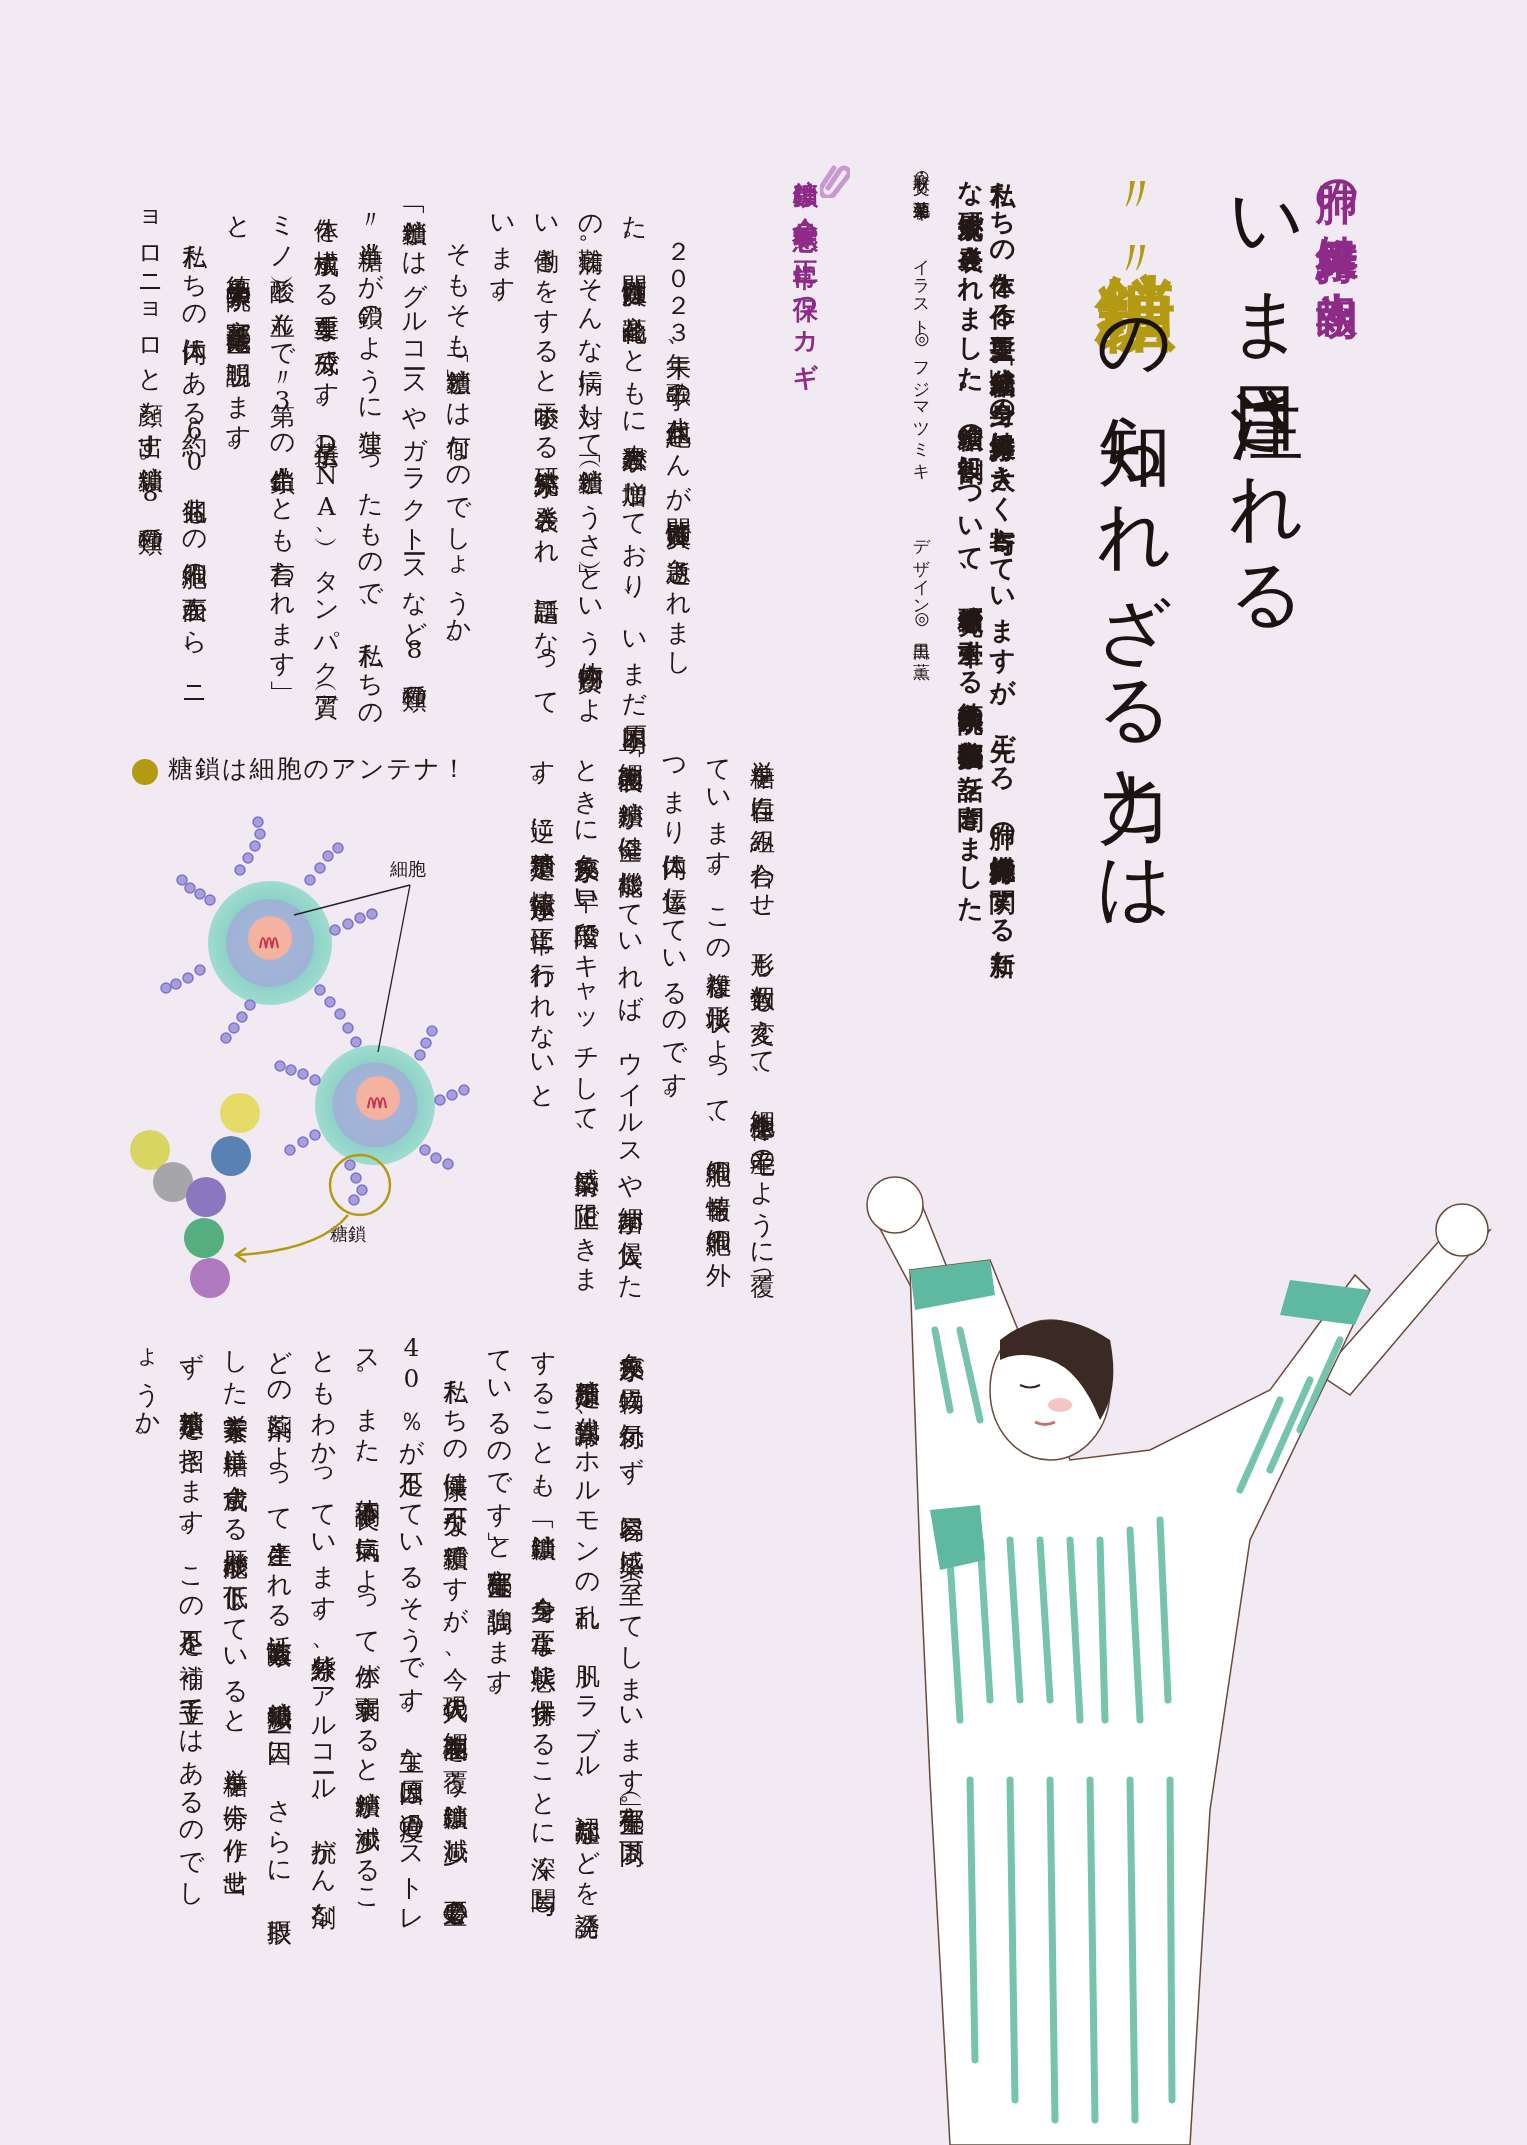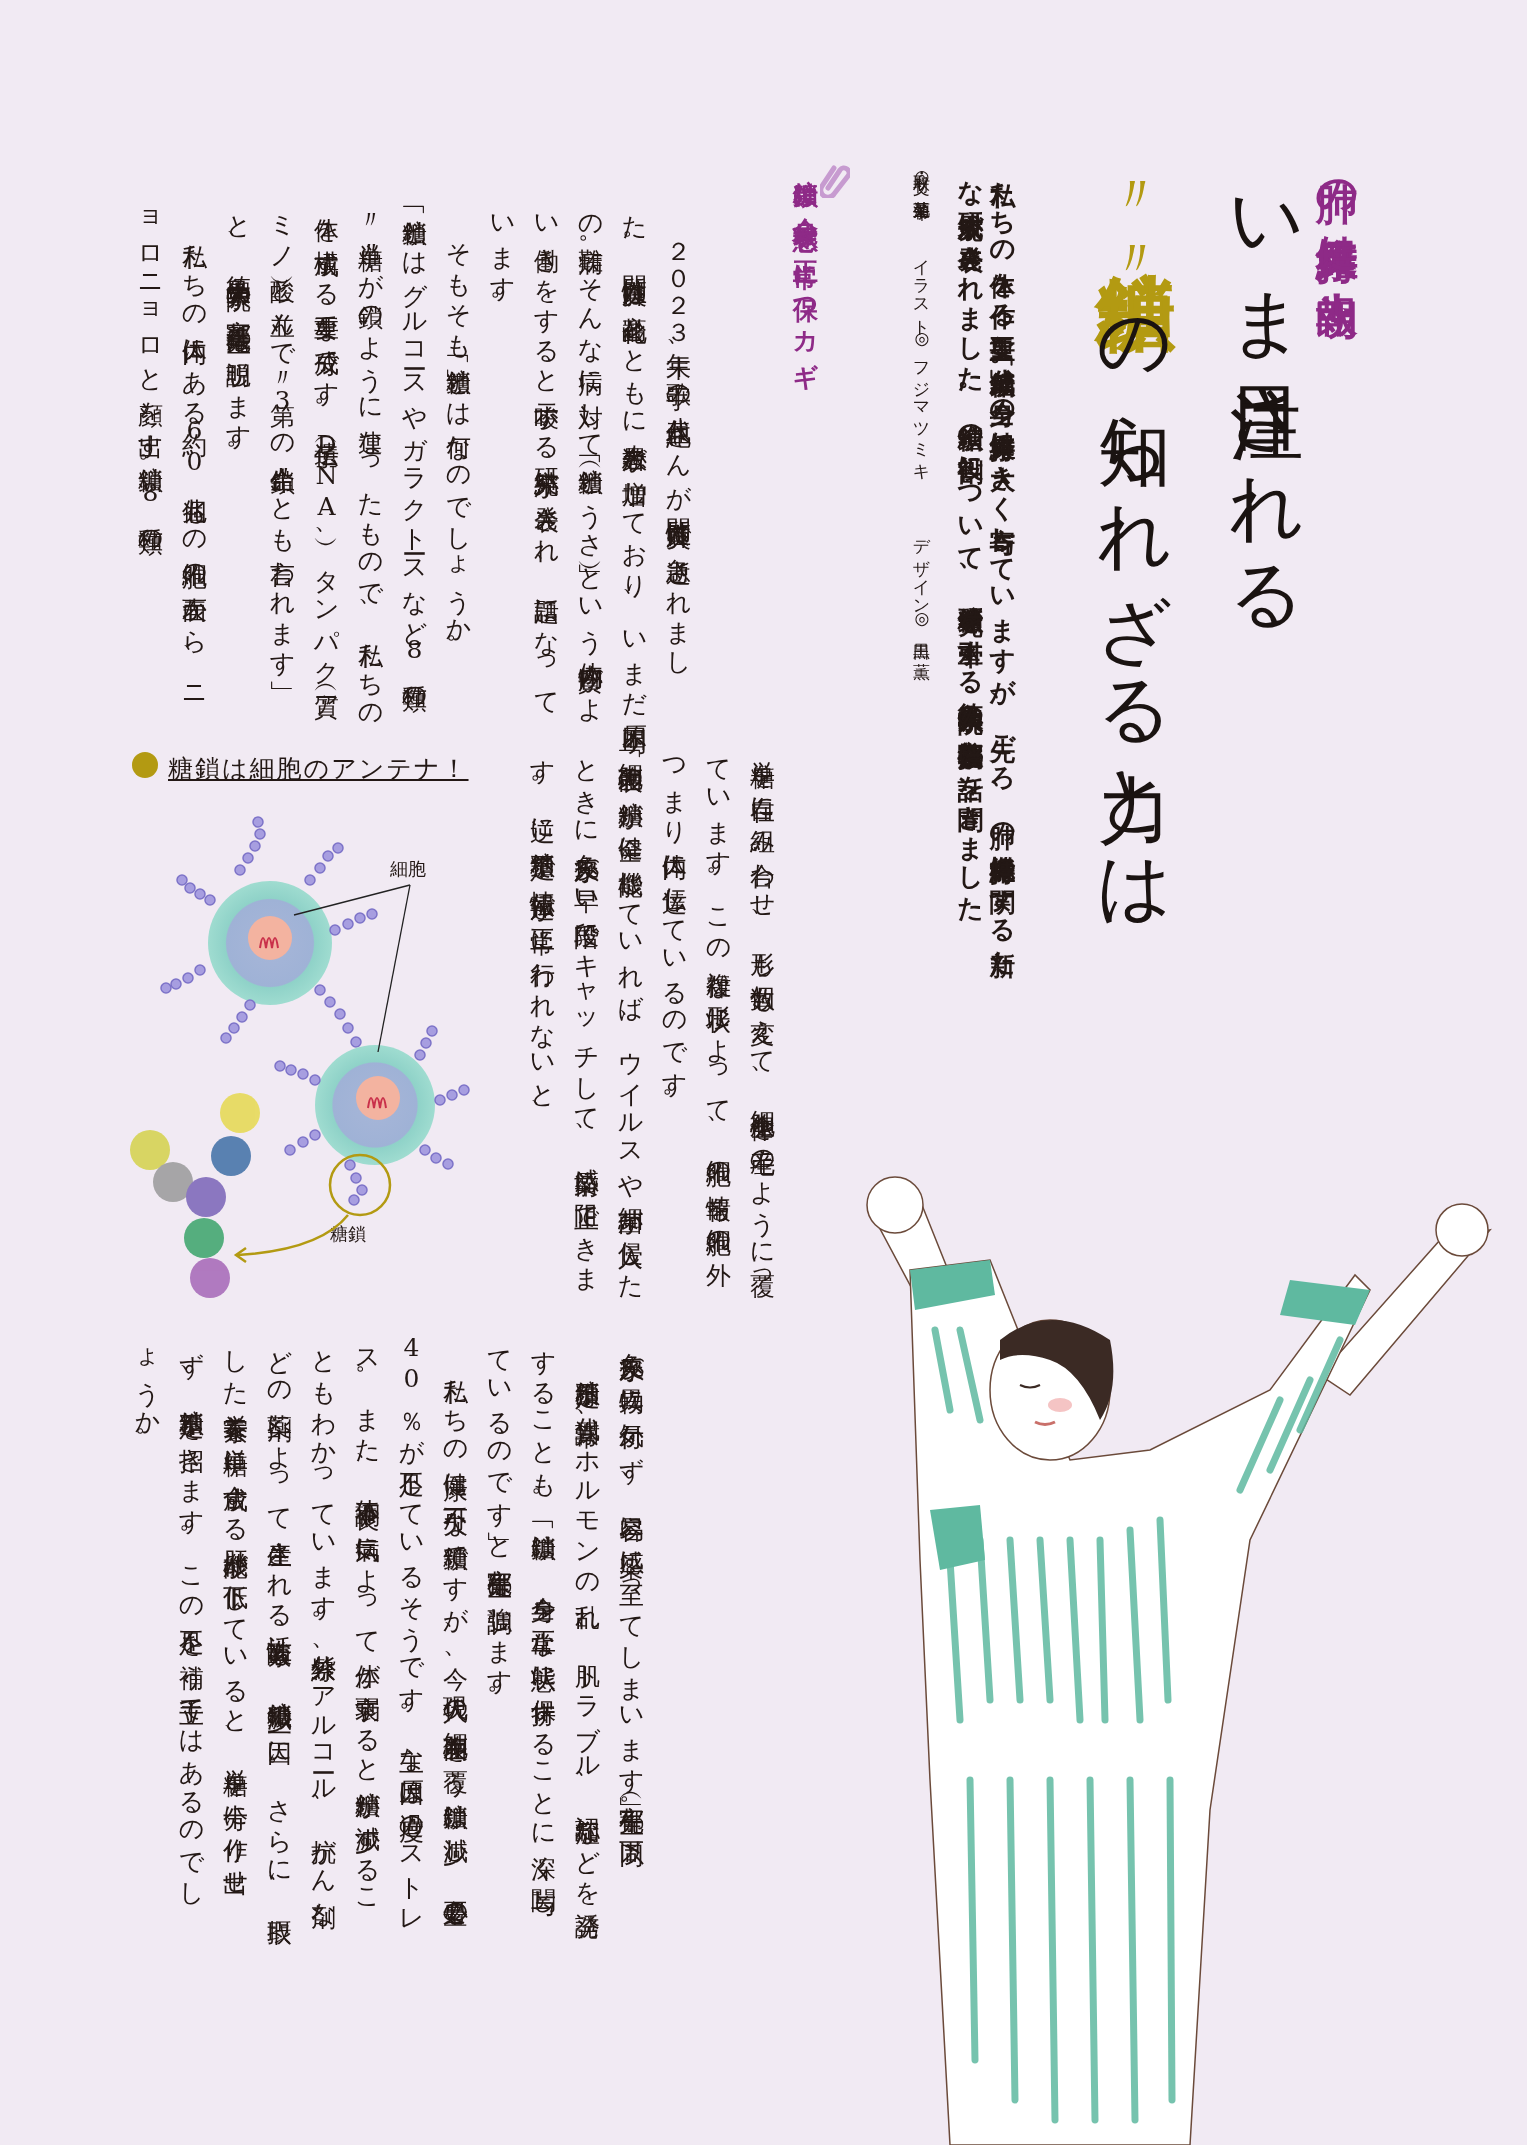--- a/index.html
+++ b/index.html
@@ -45,21 +45,21 @@
     left: 520px; top: 742px; height: 560px;
     font-size: 25px; line-height: 44px; letter-spacing: 2px;
   }
   .body3 {
     left: 125px; top: 1333px; height: 590px;
     font-size: 25px; line-height: 44px; letter-spacing: 2px;
   }
   p { margin: 0; }
   .figcap {
     position: absolute; left: 132px; top: 752px;
-    font-size: 25px; letter-spacing: 2px; display: flex; align-items: flex-start; gap: 10px; text-decoration: underline;
+    font-size: 25px; letter-spacing: 2px; display: flex; align-items: flex-end; gap: 10px;
   }
   .figcap .dot { width: 26px; height: 26px; border-radius: 50%; background: #b39a12; display: inline-block; }
   .figure { position: absolute; left: 120px; top: 790px; width: 400px; height: 510px; }
   .person { position: absolute; left: 850px; top: 1160px; width: 680px; height: 985px; }
 </style>
 </head>
 <body>
 
 <div class="vt kicker">肺の健康維持に朗報！</div>
 

